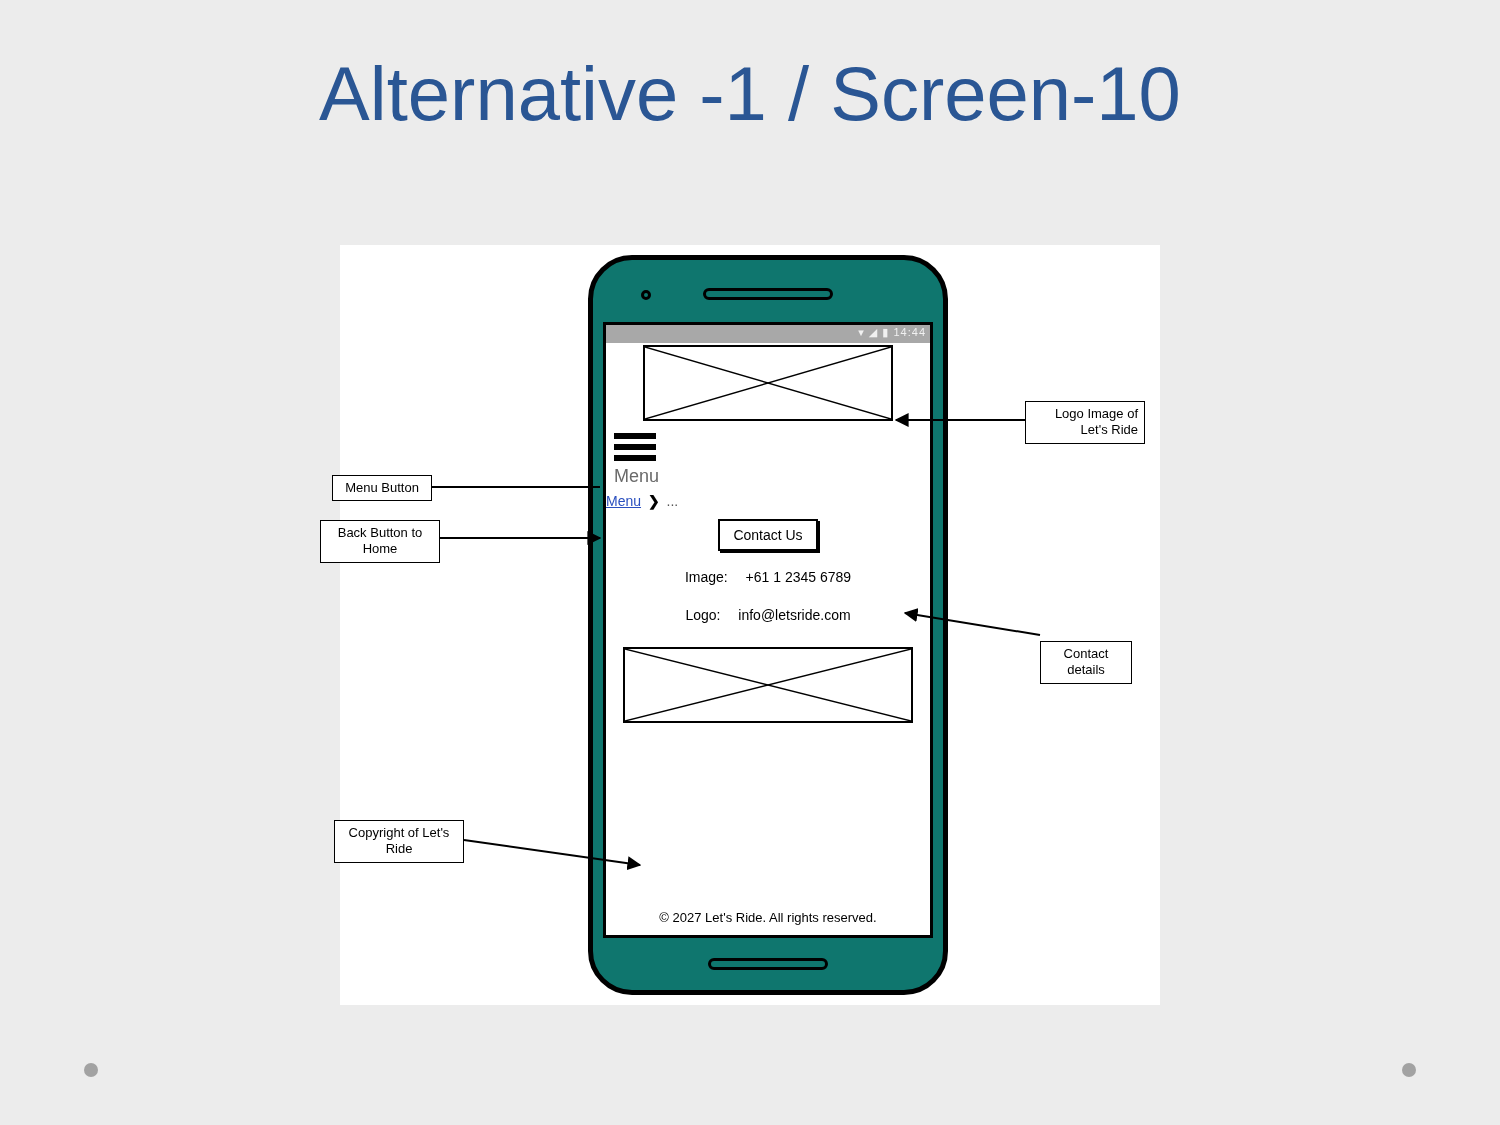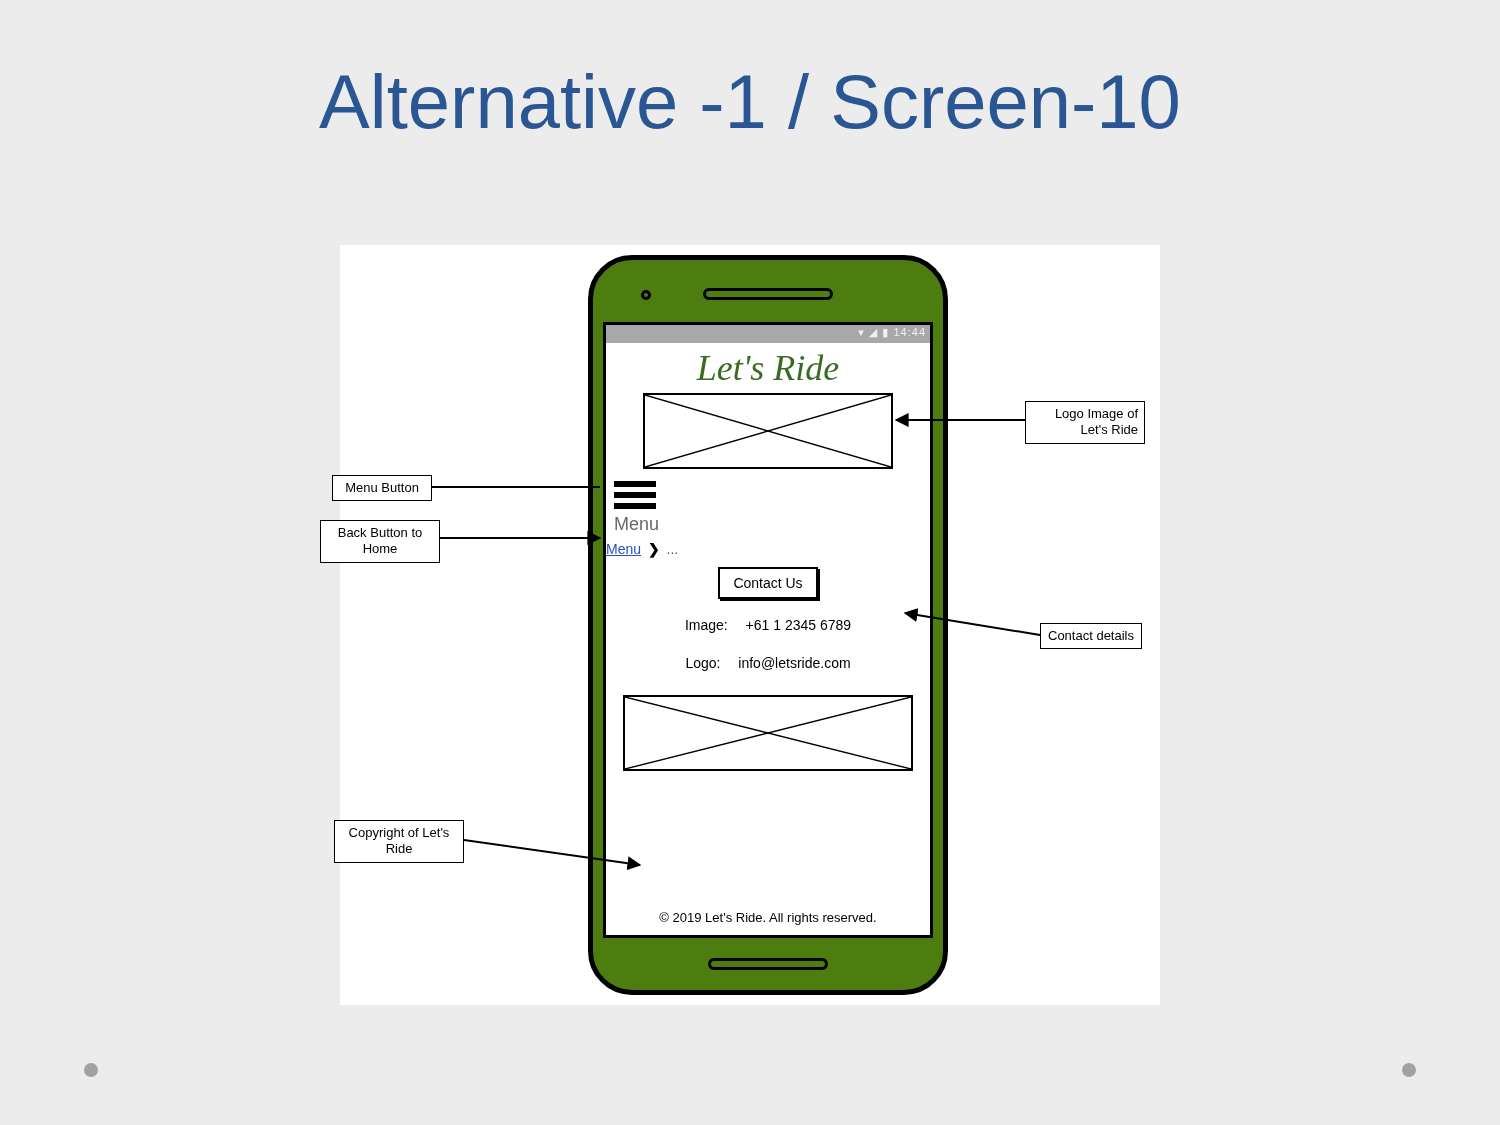--- a/index.html
+++ b/index.html
@@ -13,39 +13,38 @@
   }
   .slide-title {
     position: absolute;
     top: 50px;
     left: 0;
     width: 100%;
     text-align: center;
     font-size: 76px;
     color: #2a5694;
     font-weight: 400;
-    margin-top: 8px;
   }
   .canvas {
     position: absolute;
     top: 245px;
     left: 340px;
     width: 820px;
     height: 760px;
     background: #ffffff;
   }
   .phone {
     position: absolute;
     top: 10px;
     left: 248px;
     width: 360px;
     height: 740px;
     border: 5px solid #000;
     border-radius: 44px;
-    background: #4d7c0f;
+    background: #0f766e;
   }
   .phone-camera {
     position: absolute;
     top: 30px; left: 48px;
     width: 10px; height: 10px;
     border: 3px solid #000;
     border-radius: 50%;
   }
   .phone-speaker-top {
     position: absolute;
@@ -176,21 +175,20 @@
     <div class="screen">
       <div class="statusbar">
         <span class="status-icons">
           <span>▾</span>
           <span>◢</span>
           <span>▮</span>
           <span>14:44</span>
         </span>
       </div>
 
-      <div class="app-title">Let's Ride</div>
 
       <div class="img-placeholder logo-box">
         <svg viewBox="0 0 100 30" preserveAspectRatio="none">
             <line x1="0" y1="0" x2="100" y2="30" stroke="#000" stroke-width="0.6"></line>
             <line x1="100" y1="0" x2="0" y2="30" stroke="#000" stroke-width="0.6"></line>
           </svg>
       </div>
 
       <div class="hamburger">
         <div></div>
@@ -216,28 +214,28 @@
         <span>info@letsride.com</span>
       </div>
 
       <div class="img-placeholder lower-box">
         <svg viewBox="0 0 100 26" preserveAspectRatio="none">
             <line x1="0" y1="0" x2="100" y2="26" stroke="#000" stroke-width="0.5"></line>
             <line x1="100" y1="0" x2="0" y2="26" stroke="#000" stroke-width="0.5"></line>
           </svg>
       </div>
 
-      <div class="copyright">© 2019 Let's Ride. All rights reserved.</div>
+      <div class="copyright">© 2027 Let's Ride. All rights reserved.</div>
     </div>
   </div>
 
   <div class="annot" style="top:230px; left:-8px; width:100px;">Menu Button</div>
   <div class="annot" style="top:275px; left:-20px; width:120px;">Back Button to Home</div>
   <div class="annot" style="top:156px; left:685px; width:120px;text-align:right;">Logo Image of Let's Ride</div>
-  <div class="annot" style="top:378px; left:700px; width:102px;">Contact details</div>
+  <div class="annot" style="top:396px; left:700px; width:92px;">Contact details</div>
   <div class="annot" style="top:575px; left:-6px; width:130px;">Copyright of Let's Ride</div>
 
   <svg class="overlay">
     <defs>
       <marker id="arrow" viewBox="0 0 10 10" refX="9" refY="5" markerWidth="7" markerHeight="7" orient="auto-start-reverse">
         <path d="M 0 0 L 10 5 L 0 10 z" fill="#000"></path>
       </marker>
     </defs>
 
     <line x1="685" y1="175" x2="556" y2="175" stroke="#000" stroke-width="2" marker-end="url(#arrow)"></line>

